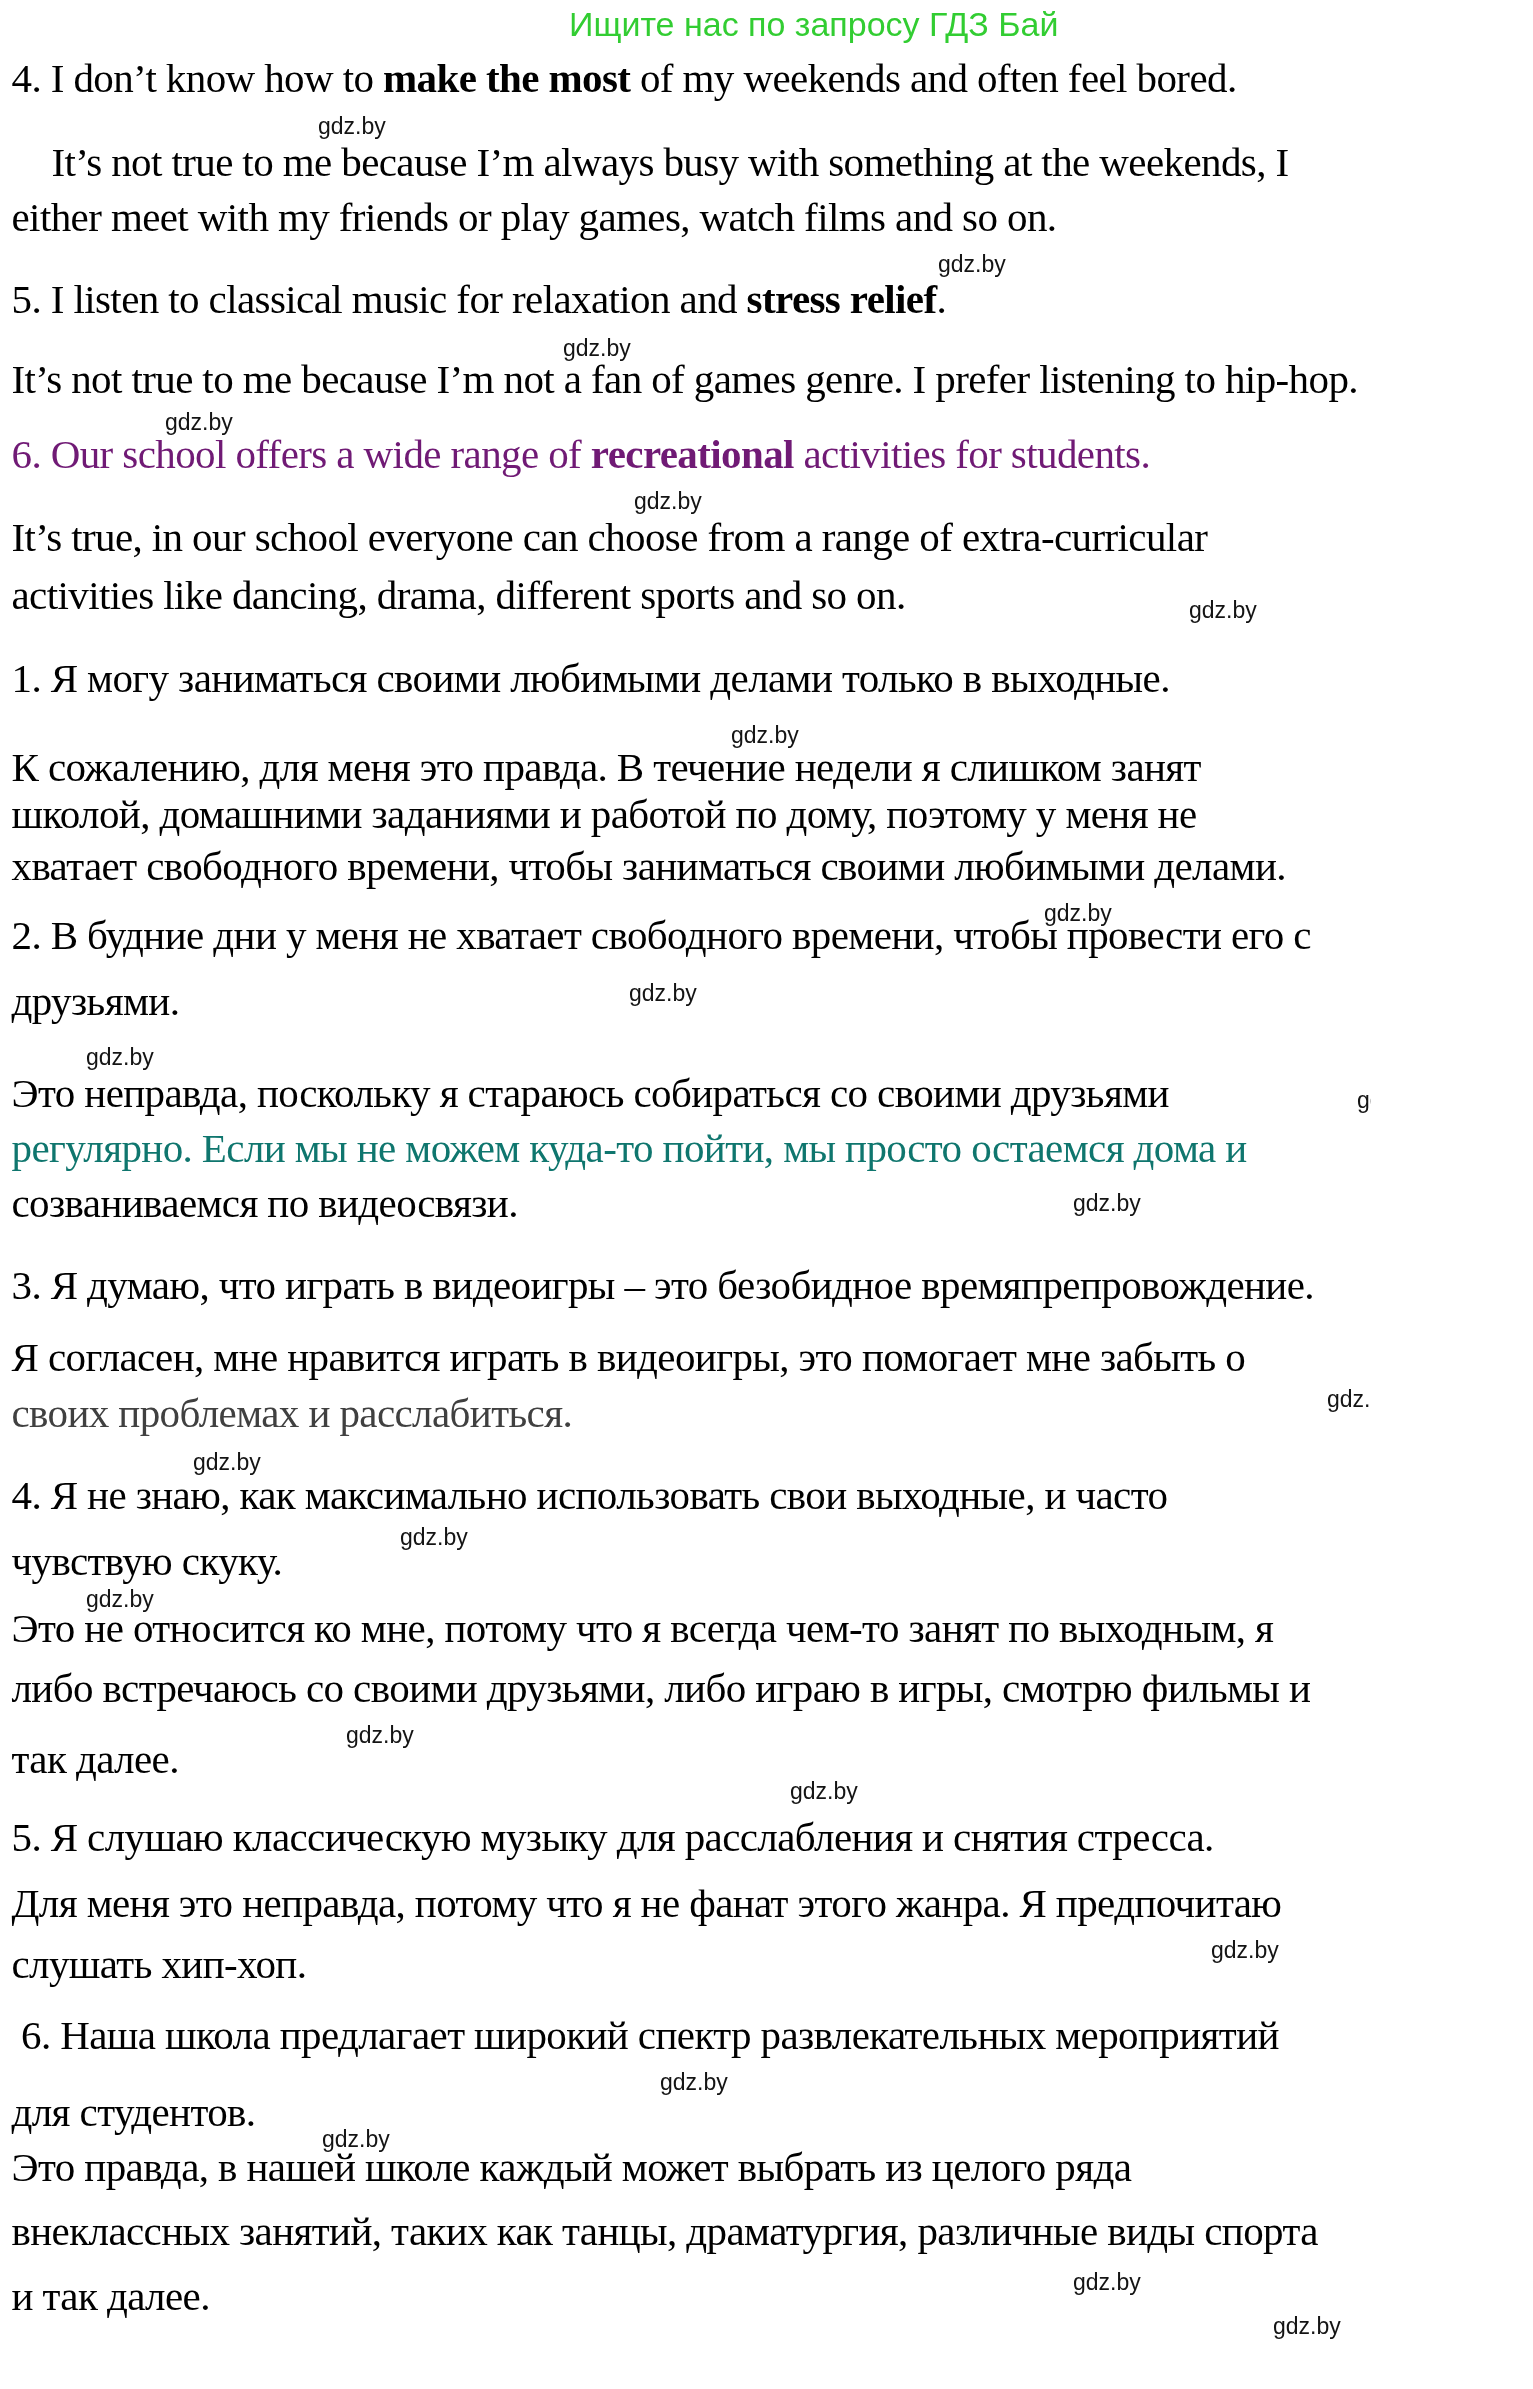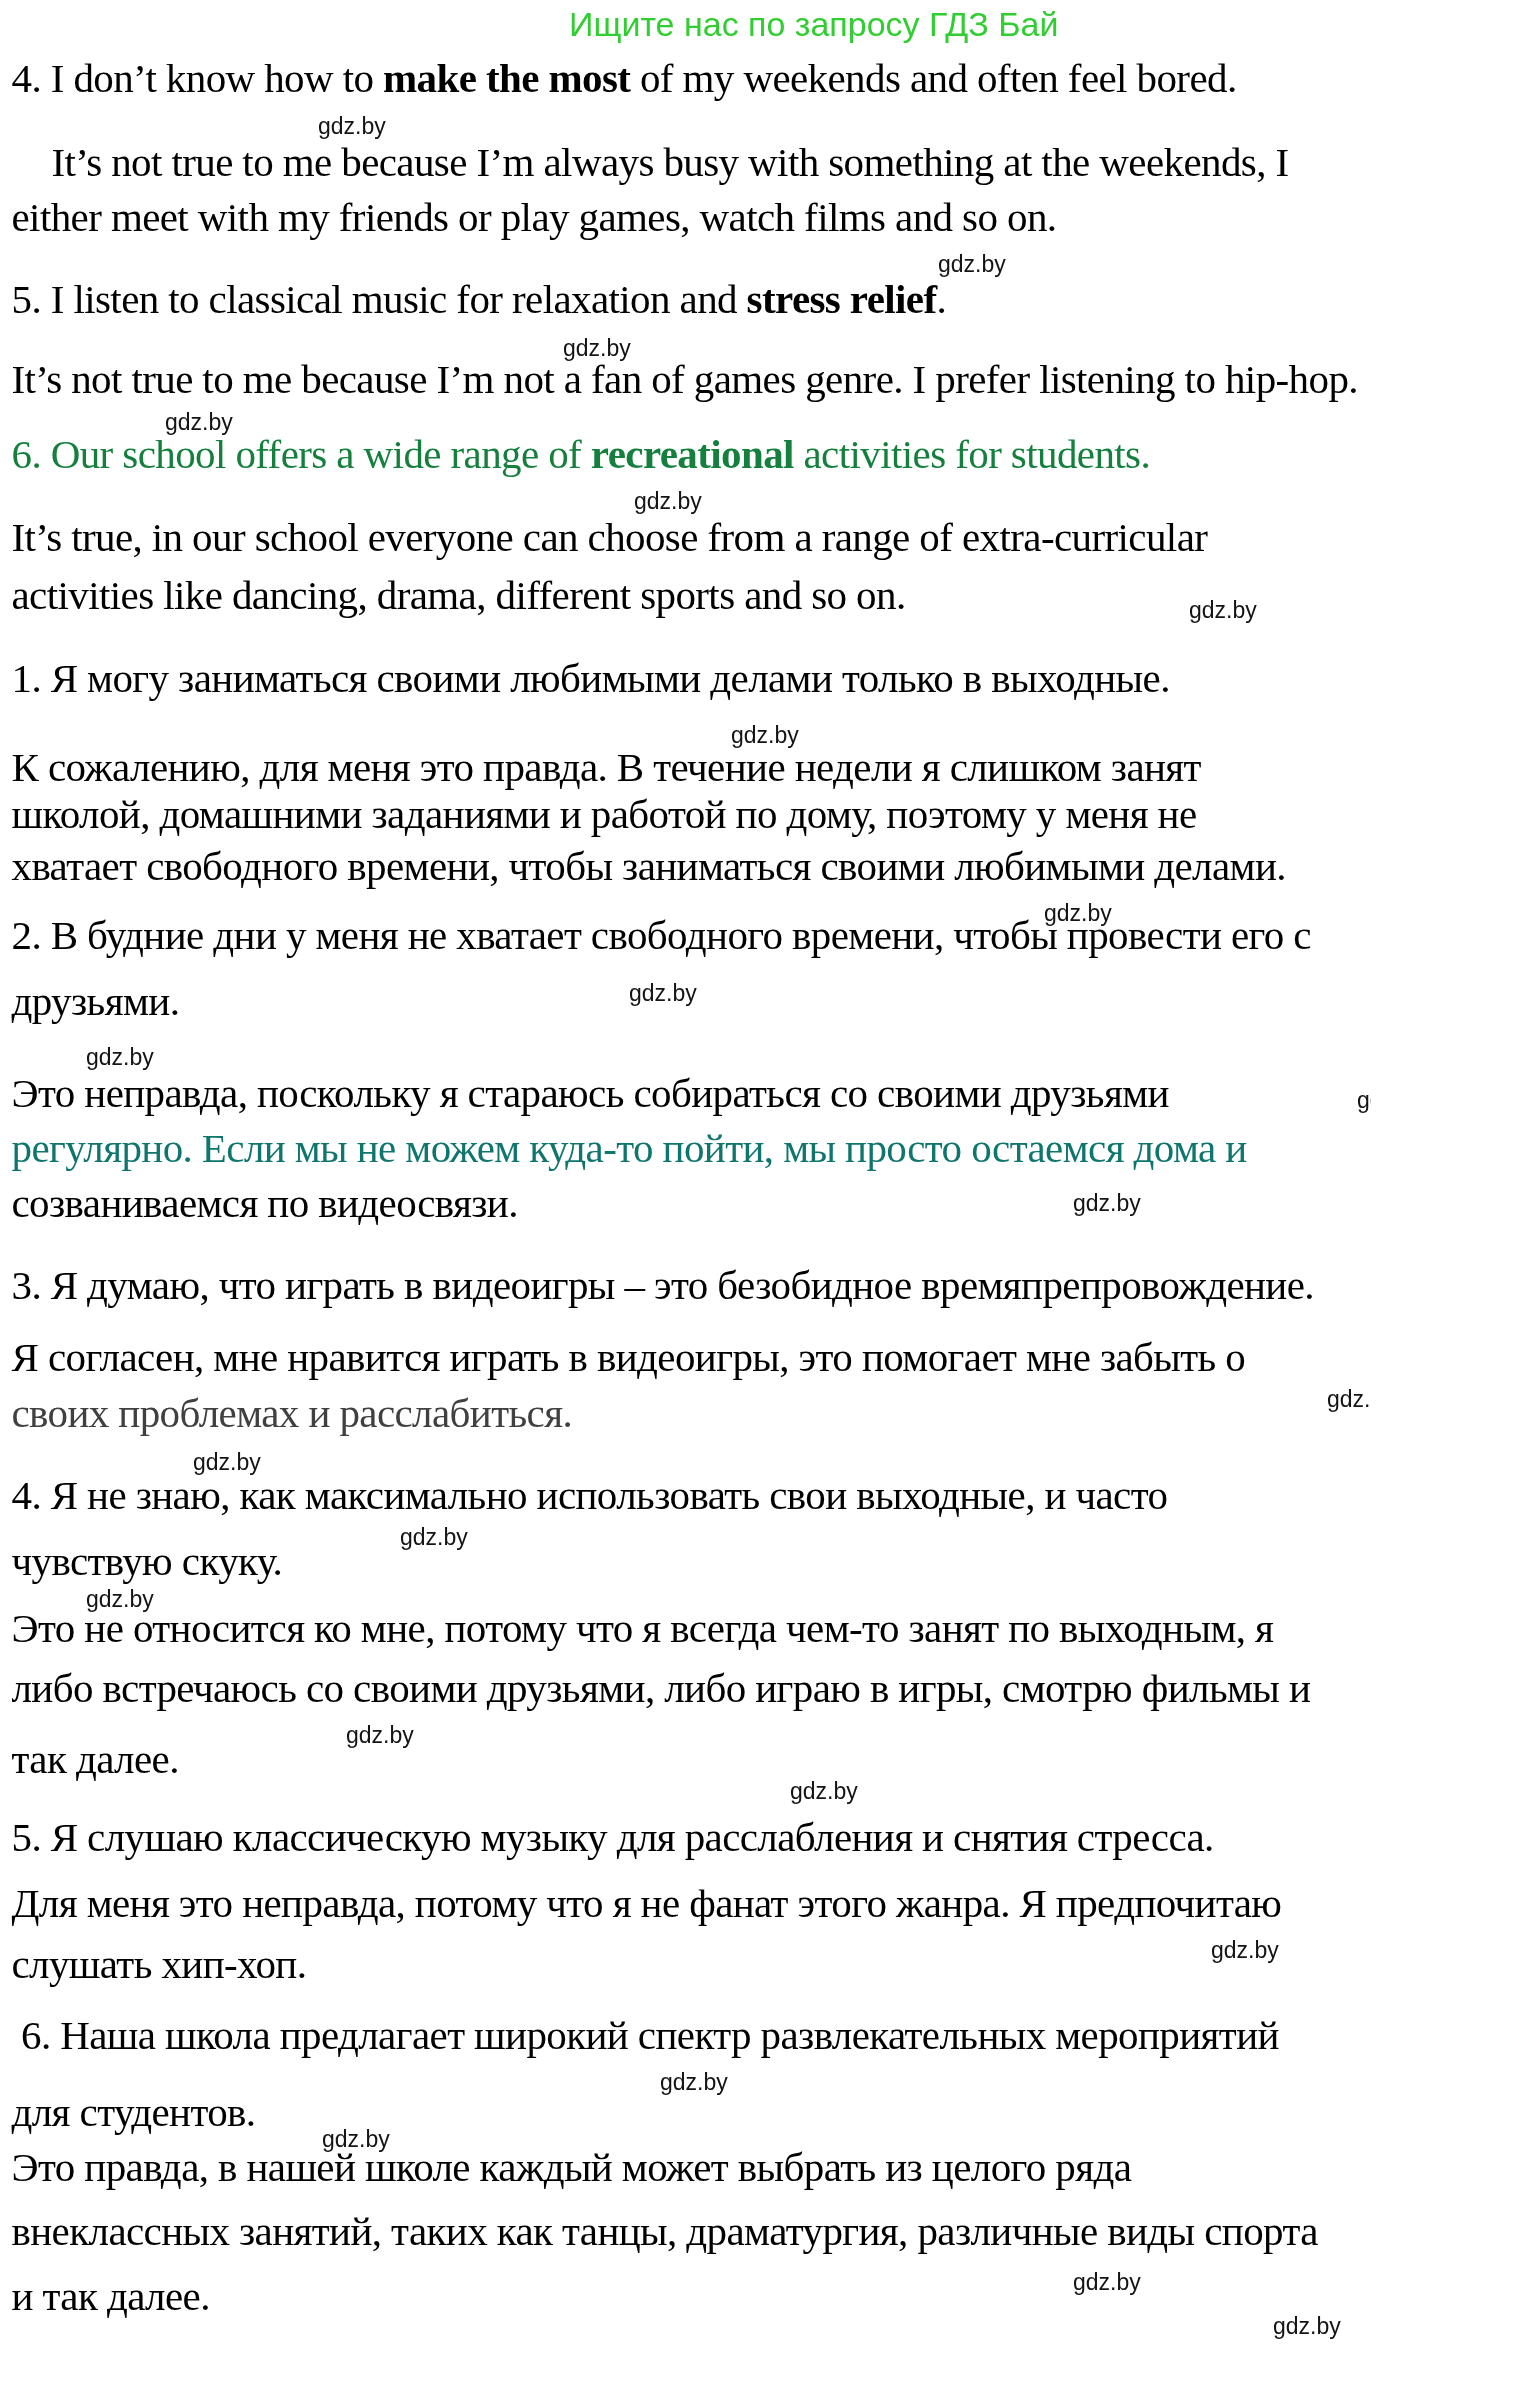--- a/index.html
+++ b/index.html
@@ -54,21 +54,21 @@
 
 <div id="page" style="background: rgb(255, 255, 255);">
   <div id="promo-header" style="color: rgb(50, 205, 50);">Ищите нас по запросу ГДЗ Бай</div>
 
   <div id="lines">
       <div class="bodyline" style="top: 55px; left: 11.5px; color: rgb(0, 0, 0);"><span>4. I don’t know how to </span><span class="bold">make the most</span><span> of my weekends and often feel bored.</span></div>
       <div class="bodyline" style="top: 139px; left: 11.5px; color: rgb(0, 0, 0); margin-left: 40px;"><span>It’s not true to me because I’m always busy with something at the weekends, I</span></div>
       <div class="bodyline" style="top: 194px; left: 11.5px; color: rgb(0, 0, 0);"><span>either meet with my friends or play games, watch films and so on.</span></div>
       <div class="bodyline" style="top: 276px; left: 11.5px; color: rgb(0, 0, 0);"><span>5. I listen to classical music for relaxation and </span><span class="bold">stress relief</span><span>.</span></div>
       <div class="bodyline" style="top: 356px; left: 11.5px; color: rgb(0, 0, 0);"><span>It’s not true to me because I’m not a fan of games genre. I prefer listening to hip-hop.</span></div>
-      <div class="bodyline" style="top: 431px; left: 11.5px; color: #15803d;"><span>6. Our school offers a wide range of </span><span class="bold">recreational</span><span> activities for students.</span></div>
+      <div class="bodyline" style="top: 431px; left: 11.5px; color: #701a75;"><span>6. Our school offers a wide range of </span><span class="bold">recreational</span><span> activities for students.</span></div>
       <div class="bodyline" style="top: 514px; left: 11.5px; color: rgb(0, 0, 0);"><span>It’s true, in our school everyone can choose from a range of extra-curricular</span></div>
       <div class="bodyline" style="top: 572px; left: 11.5px; color: rgb(0, 0, 0);"><span>activities like dancing, drama, different sports and so on.</span></div>
       <div class="bodyline" style="top: 655px; left: 11.5px; color: rgb(0, 0, 0);"><span>1. Я могу заниматься своими любимыми делами только в выходные.</span></div>
       <div class="bodyline" style="top: 744px; left: 11.5px; color: rgb(0, 0, 0);"><span>К сожалению, для меня это правда. В течение недели я слишком занят</span></div>
       <div class="bodyline" style="top: 791px; left: 11.5px; color: rgb(0, 0, 0);"><span>школой, домашними заданиями и работой по дому, поэтому у меня не</span></div>
       <div class="bodyline" style="top: 843px; left: 11.5px; color: rgb(0, 0, 0);"><span>хватает свободного времени, чтобы заниматься своими любимыми делами.</span></div>
       <div class="bodyline" style="top: 912px; left: 11.5px; color: rgb(0, 0, 0);"><span>2. В будние дни у меня не хватает свободного времени, чтобы провести его с</span></div>
       <div class="bodyline" style="top: 978px; left: 11.5px; color: rgb(0, 0, 0);"><span>друзьями.</span></div>
       <div class="bodyline" style="top: 1070px; left: 11.5px; color: rgb(0, 0, 0);"><span>Это неправда, поскольку я стараюсь собираться со своими друзьями</span></div>
       <div class="bodyline" style="top: 1125px; left: 11.5px; color: #0f766e;"><span>регулярно. Если мы не можем куда-то пойти, мы просто остаемся дома и</span></div>

